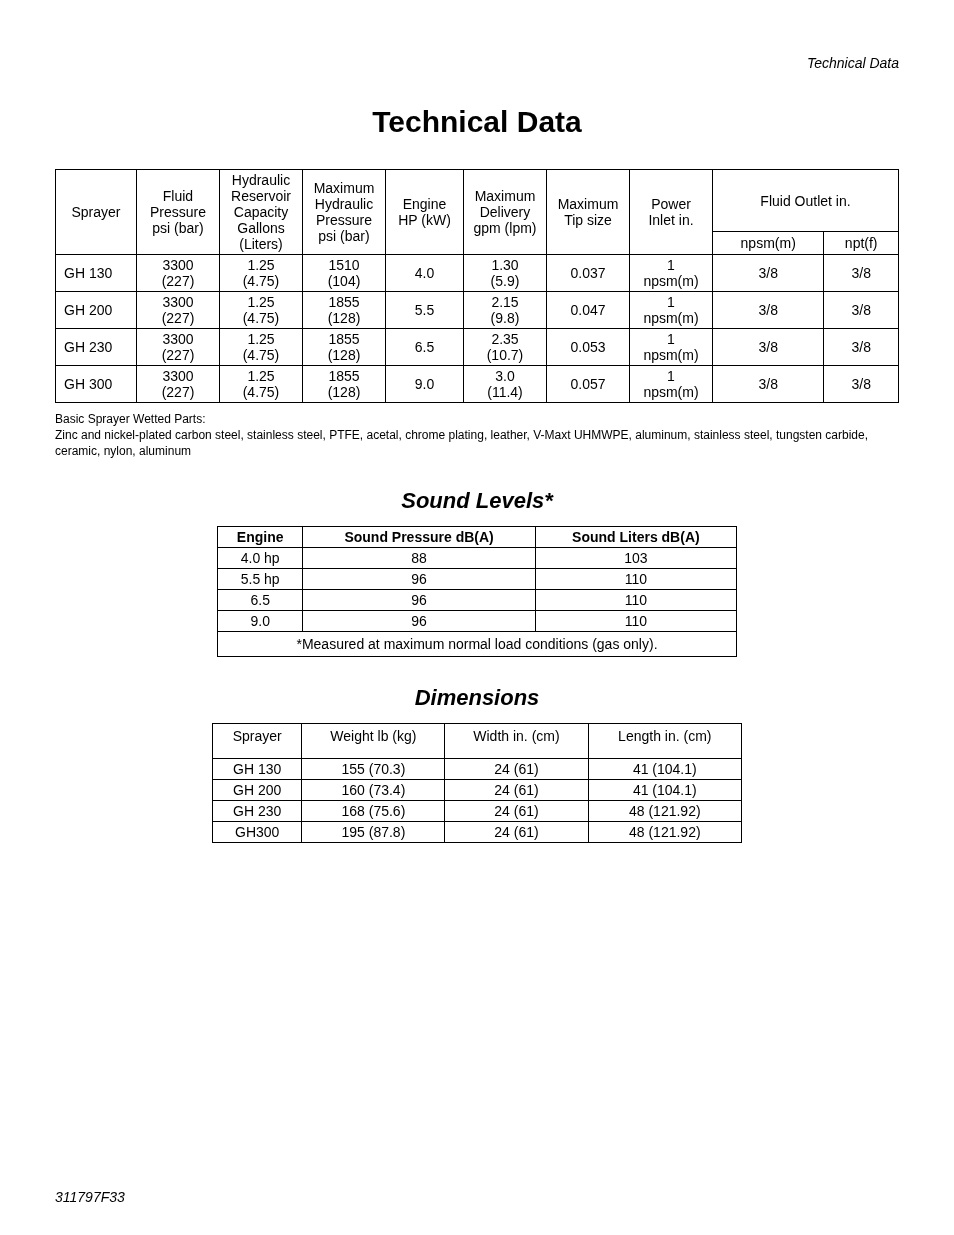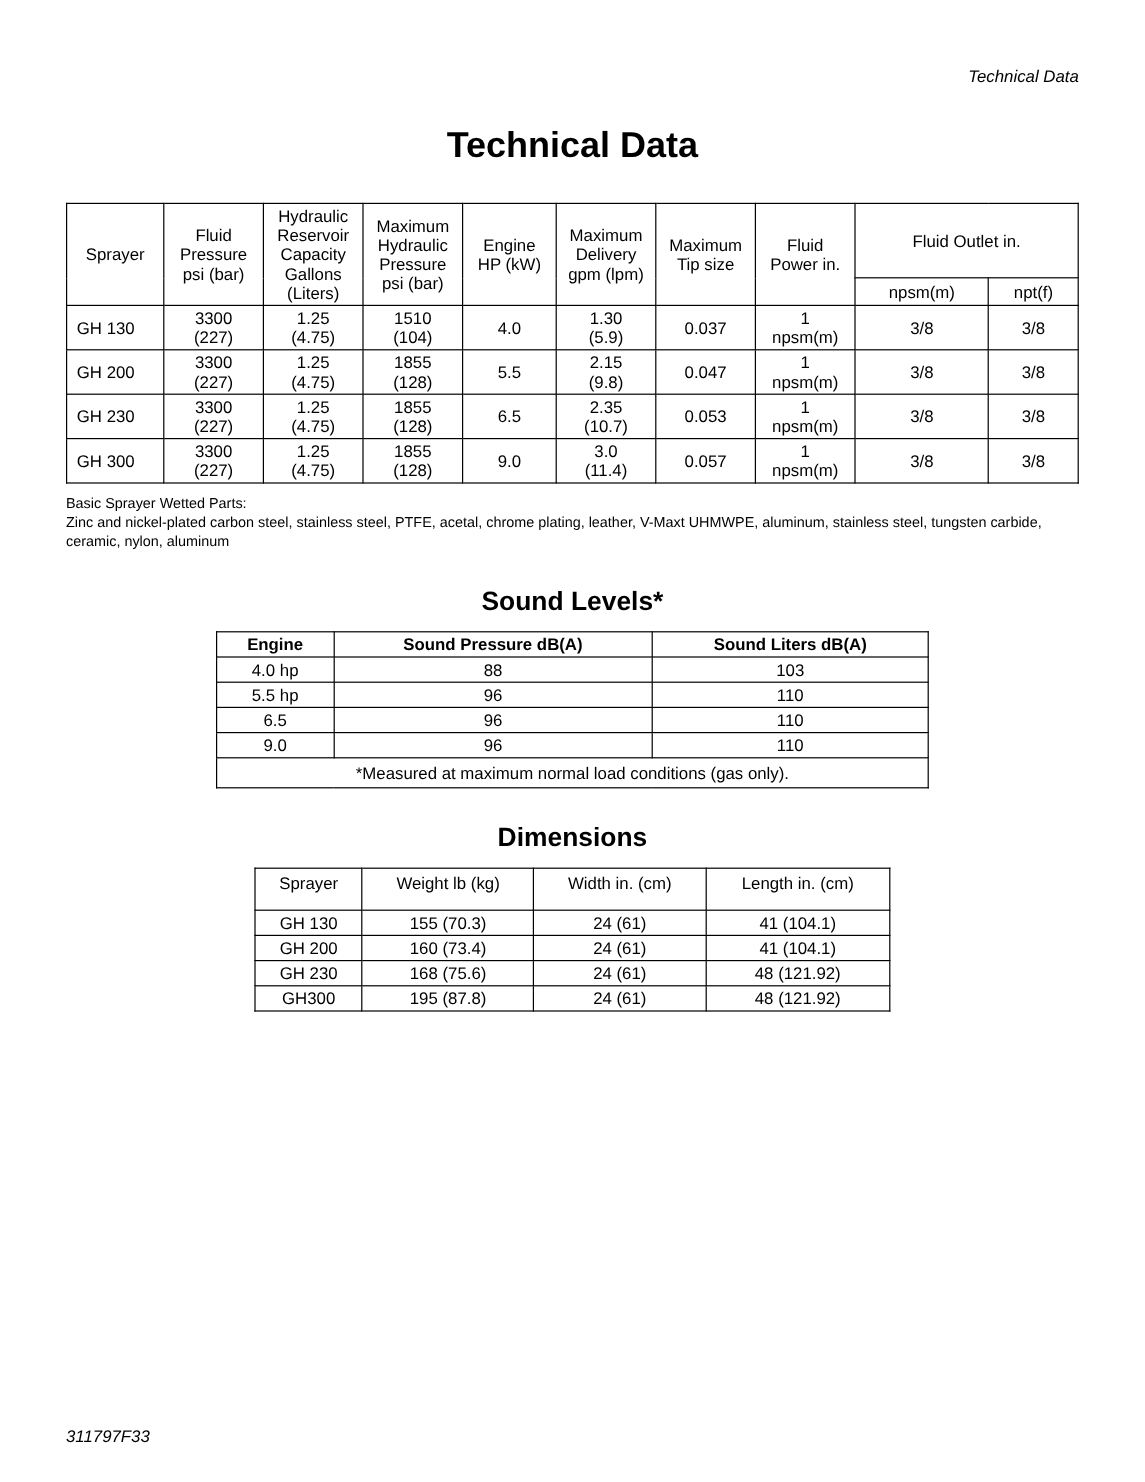--- a/index.html
+++ b/index.html
@@ -24,20 +24,21 @@
     text-align: center;
     font-size: 30px;
     font-weight: bold;
     margin: 55px 0 30px 0;
   }
   h2.subtitle {
     text-align: center;
     font-size: 22px;
     font-weight: bold;
     margin: 28px 0 12px 0;
+    font-style: italic;
   }
   table {
     border-collapse: collapse;
     margin: 0 auto;
     font-size: 14px;
   }
   th, td {
     border: 1px solid #000;
     padding: 2px 6px;
     text-align: center;
@@ -48,21 +49,21 @@
   }
   .tech-table .model {
     text-align: left;
     padding-left: 8px;
   }
   .wetted {
     font-size: 12px;
     margin: 8px 0 0 0;
     line-height: 1.35;
   }
-  .sound-table { width: 594px; padding-left: 25px; }
+  .sound-table { width: 520px; padding-left: 25px; }
   .sound-table td.note {
     text-align: center;
     padding: 4px 6px;
   }
   .dim-table { width: 530px; }
   .dim-table th {
     font-weight: normal;
     padding: 4px 6px 14px 6px;
     vertical-align: top;
   }
@@ -86,21 +87,21 @@
 <table class="tech-table">
   <tbody>
       <tr>
     <th rowspan="2" style="width:68px">Sprayer</th>
     <th rowspan="2" style="width:70px">Fluid Pressure psi (bar)</th>
     <th rowspan="2" style="width:70px">Hydraulic Reservoir Capacity Gallons (Liters)</th>
     <th rowspan="2" style="width:70px">Maximum Hydraulic Pressure psi (bar)</th>
     <th rowspan="2" style="width:65px">Engine HP (kW)</th>
     <th rowspan="2" style="width:70px">Maximum Delivery gpm (lpm)</th>
     <th rowspan="2" style="width:70px">Maximum Tip size</th>
-    <th rowspan="2" style="width:70px">Fluid Power in.</th>
+    <th rowspan="2" style="width:70px">Power Inlet in.</th>
     <th colspan="2" style="width:150px;padding:20px 18px">Fluid Outlet in.</th>
   </tr>
   <tr>
     <th>npsm(m)</th>
     <th>npt(f)</th>
   </tr>
   <tr>
     <td class="model">GH 130</td>
     <td><span>3300</span><br><span>(227)</span></td>
     <td><span>1.25</span><br><span>(4.75)</span></td>

